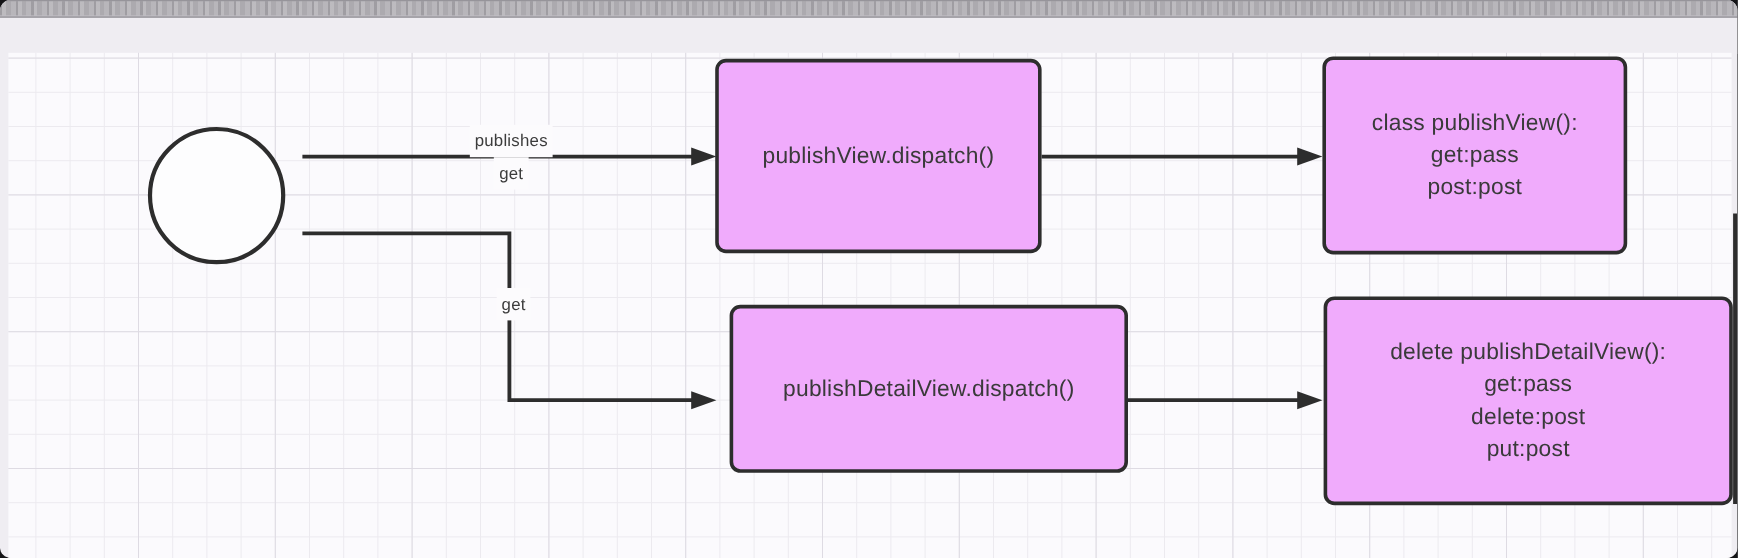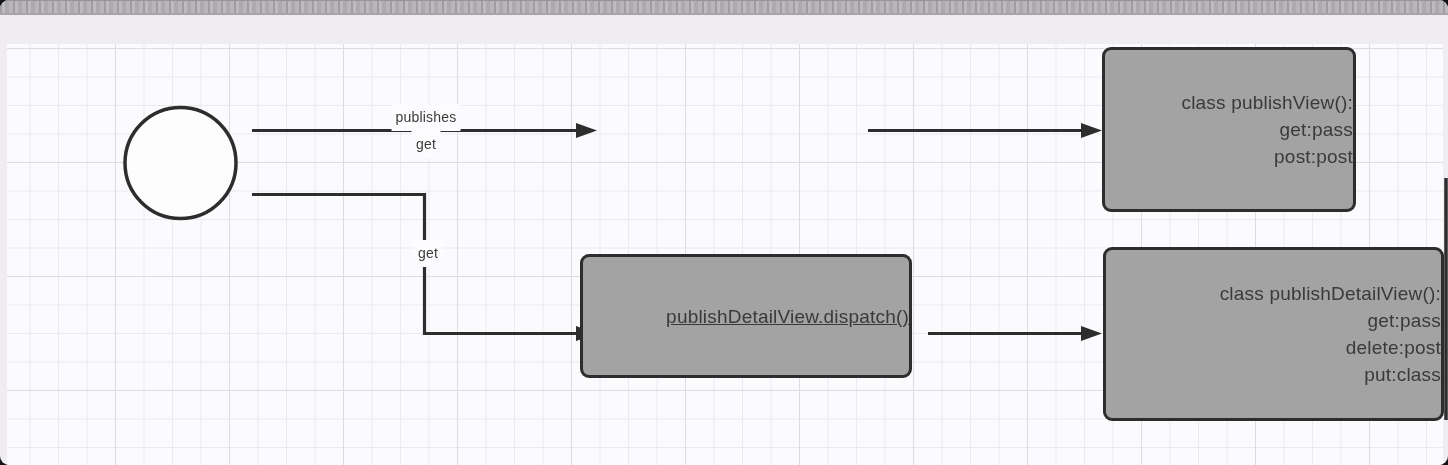--- a/index.html
+++ b/index.html
@@ -37,28 +37,28 @@
       linear-gradient(to bottom, #dedbe3 1px, transparent 1px),
       linear-gradient(to right, #eceaef 1px, transparent 1px),
       linear-gradient(to bottom, #eceaef 1px, transparent 1px);
     background-size: 114px 114px, 114px 114px, 28.5px 28.5px, 28.5px 28.5px;
     background-position: -6px 4px, -6px 4px, -6px 4px, -6px 4px;
   }
   svg.connectors { position: absolute; left: 0; top: 0; z-index: 2; }
   
   .node {
     position: absolute; z-index: 3; box-sizing: border-box;
-    background: #a3a3a3; border: 3.5px solid #2d2d2d; border-radius: 9px;
-    display: flex; flex-direction: column; justify-content: center; align-items: flex-end;
+    background: #f0abfc; border: 3.5px solid #2d2d2d; border-radius: 9px;
+    display: flex; flex-direction: column; justify-content: center; align-items: center;
     color: #3a3a3a; font-size: 19px; line-height: 27px; text-align: center;
     letter-spacing: 0.2px;
   }
   .node-b1 { left: 596px; top: 49px;  width: 272px; height: 162px; }
   .node-b2 { left: 1102px; top: 47px; width: 254px; height: 165px; }
-  .node-b3 { left: 580px; top: 254px; width: 332px; height: 124px; text-decoration: underline; }
+  .node-b3 { left: 608px; top: 254px; width: 332px; height: 140px; }
   .node-b4 { left: 1103px; top: 247px; width: 341px; height: 174px; }
   
   .edge-label {
     position: absolute; z-index: 4; transform: translateX(-50%);
     display: flex; flex-direction: column; align-items: center;
     color: #3c3c3c; font-size: 14px; line-height: 27px; text-align: center;
     letter-spacing: 0.2px;
   }
   .edge-label span { background: #fcfbfd; padding: 0 4px; }
   .edge-label-a { left: 426px; top: 104px; }
@@ -87,36 +87,39 @@
 
     <polyline points="252,194.5 424.5,194.5 424.5,333.5 579,333.5" fill="none" stroke="#2d2d2d" stroke-width="3.2"></polyline>
     <polygon points="597,333.5 576,326 576,341" fill="#2d2d2d"></polygon>
 
     <line x1="928" y1="333.5" x2="1084" y2="333.5" stroke="#2d2d2d" stroke-width="3.2"></line>
     <polygon points="1102,333.5 1081,326 1081,341" fill="#2d2d2d"></polygon>
 
     <line x1="1446" y1="178" x2="1446" y2="420" stroke="#2d2d2d" stroke-width="3.5"></line>
   </svg>
 
+  <div class="node node-b1">
+    <span>publishView.dispatch()</span>
+  </div>
 
   <div class="node node-b2">
     <span>class publishView():</span>
     <span>get:pass</span>
     <span>post:post</span>
   </div>
 
   <div class="node node-b3">
     <span>publishDetailView.dispatch()</span>
   </div>
 
   <div class="node node-b4">
-    <span>class publishDetailView():</span>
+    <span>delete publishDetailView():</span>
     <span>get:pass</span>
     <span>delete:post</span>
-    <span>put:class</span>
+    <span>put:post</span>
   </div>
 
   <div class="edge-label edge-label-a">
     <span>publishes</span>
     <span>get</span>
   </div>
 
   <div class="edge-label edge-label-c">
     <span>get</span>
   </div>

